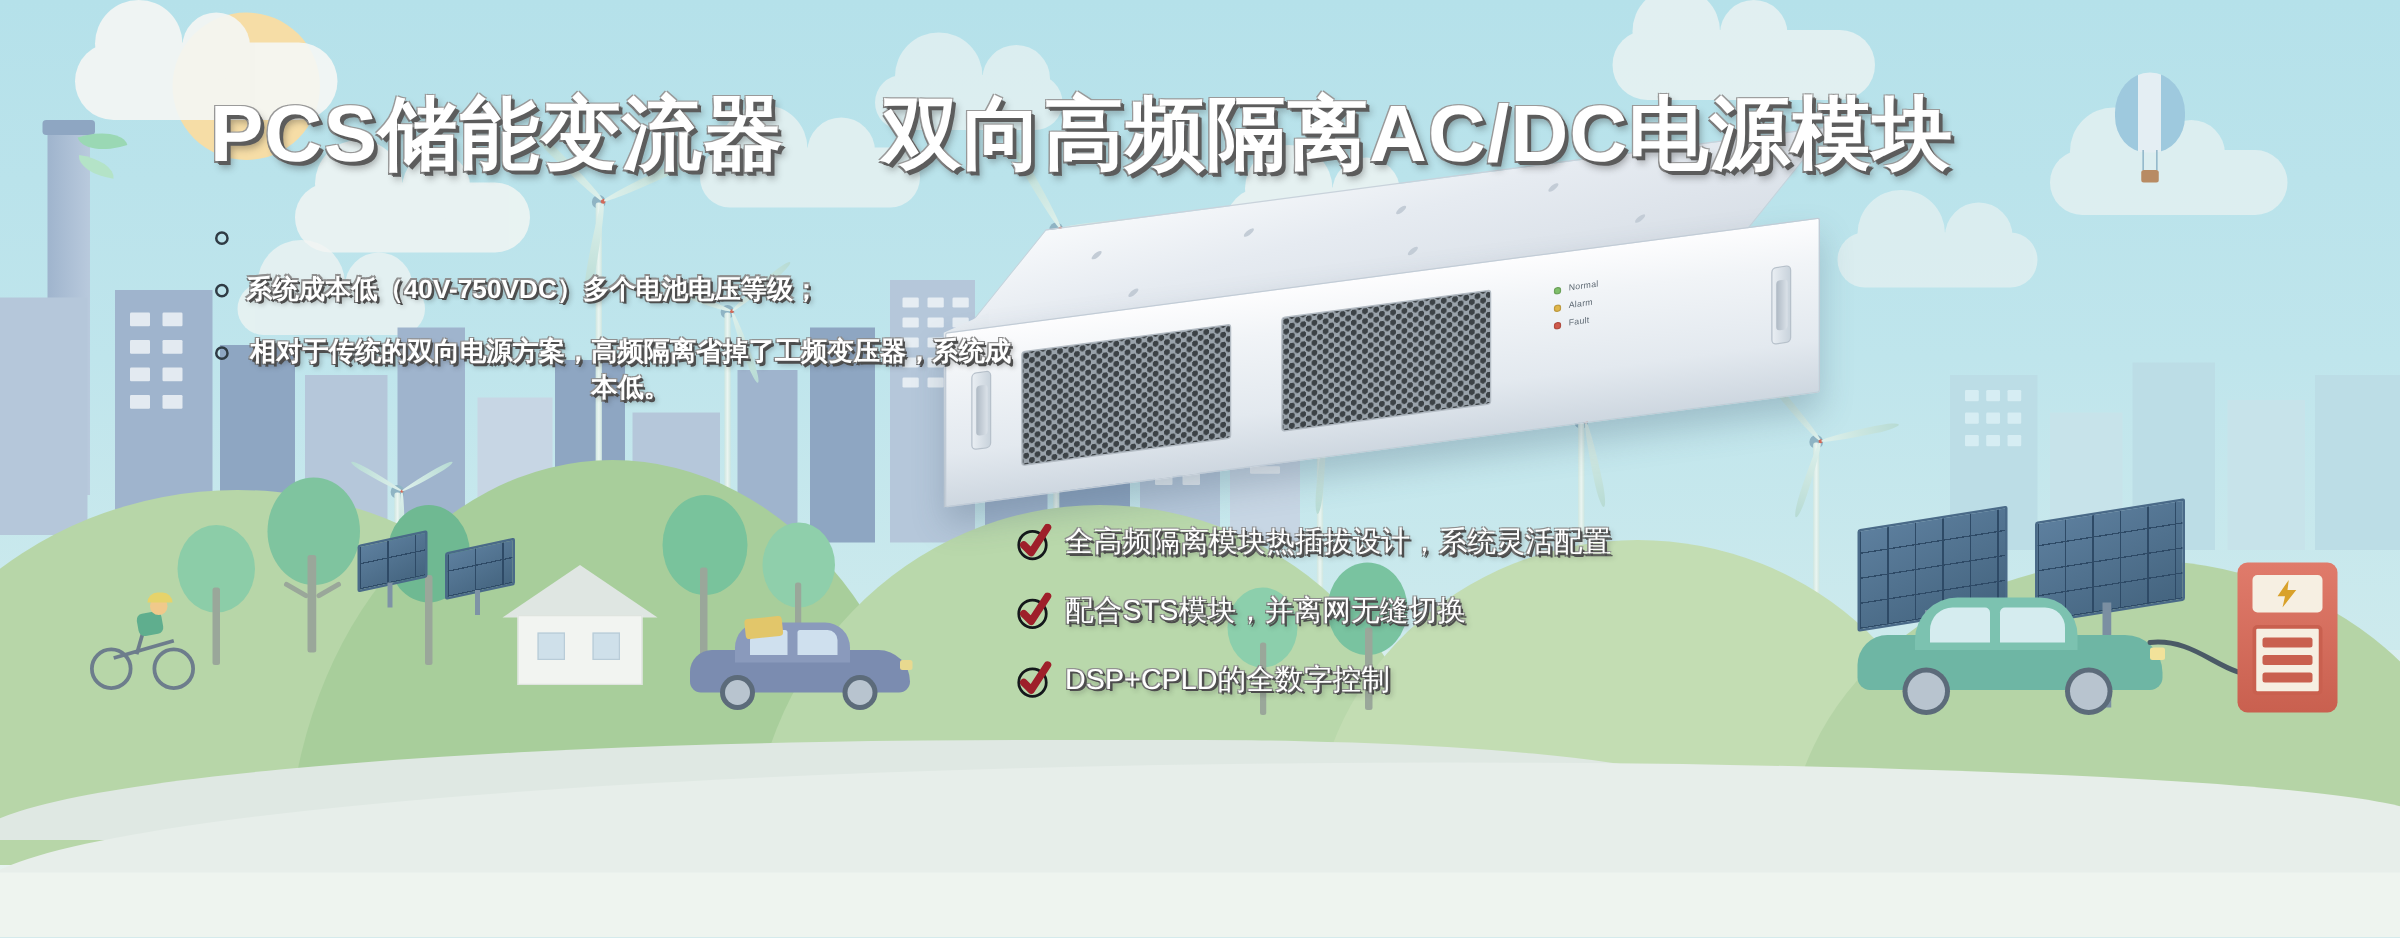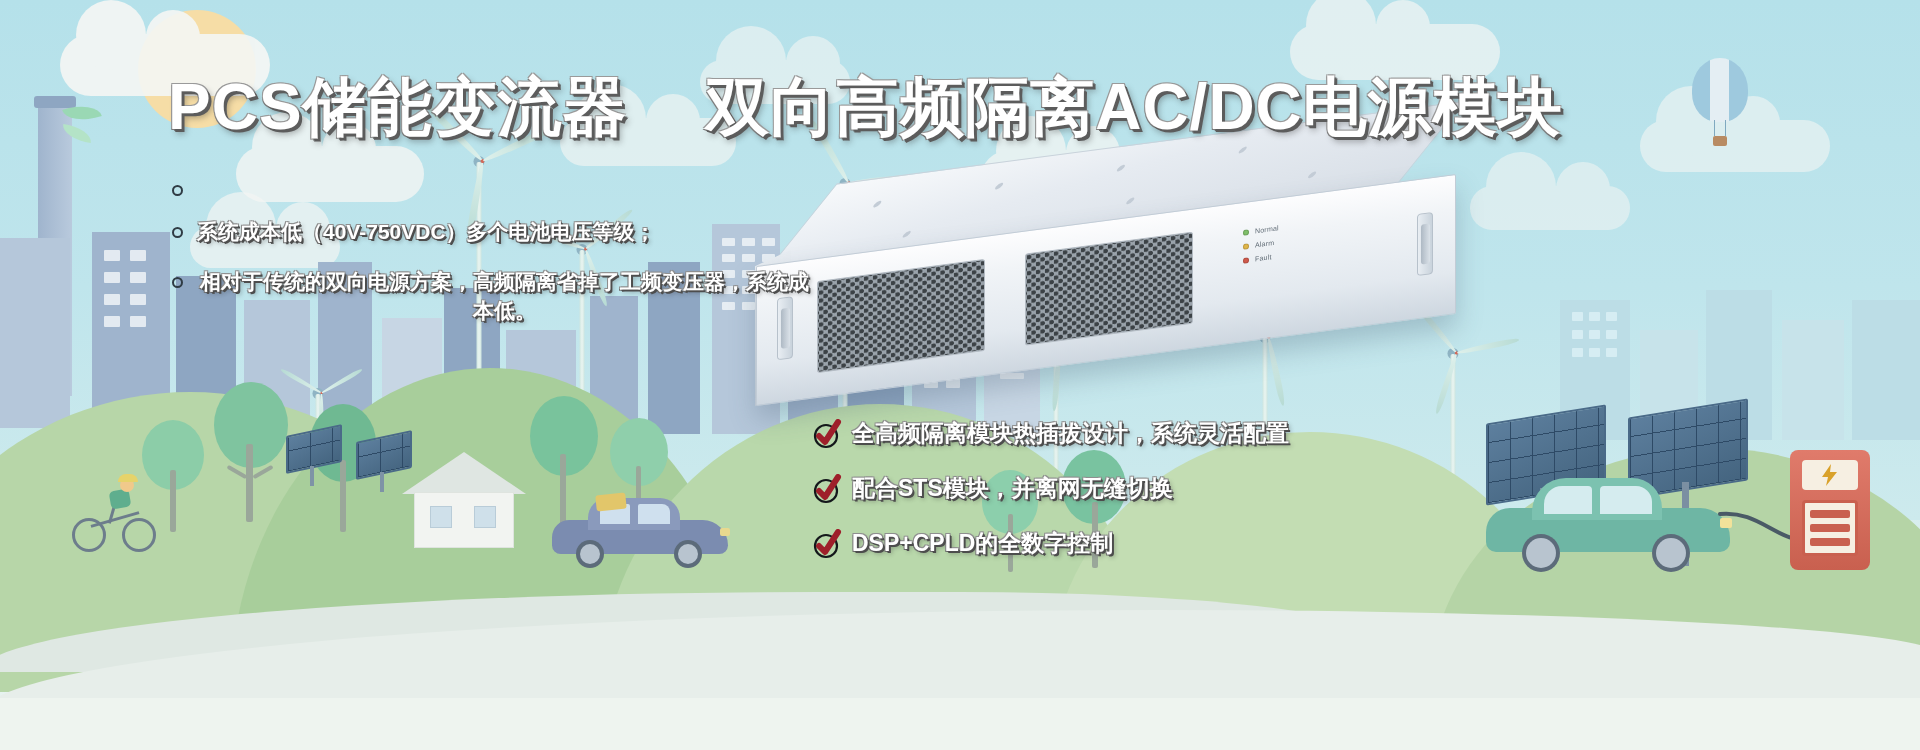--- a/index.html
+++ b/index.html
@@ -129,21 +129,21 @@
       3px 3px 4px rgba(40,40,40,.35);
   }
 
   
   #checks {
     position:absolute; left:812px; top:418px;
   }
   .check-row { display:flex; align-items:center; margin-bottom:24px; }
   .check-ico { flex:0 0 auto; width:30px; height:30px; margin-right:10px; position:relative; }
   .check-txt {
-    font-size:23px; font-weight:bold; color:#ffffff; white-space:nowrap;
+    font-size:23px; font-weight:normal; color:#ffffff; white-space:nowrap;
     text-shadow:
       2px 2px 0 #4d4d4d,
       1px 1px 0 #5a5a5a,
       -1px -1px 0 #8f8f8f,
       1px -1px 0 #8f8f8f,
       -1px 1px 0 #6f6f6f,
       3px 3px 4px rgba(40,40,40,.35);
   }
 
   

